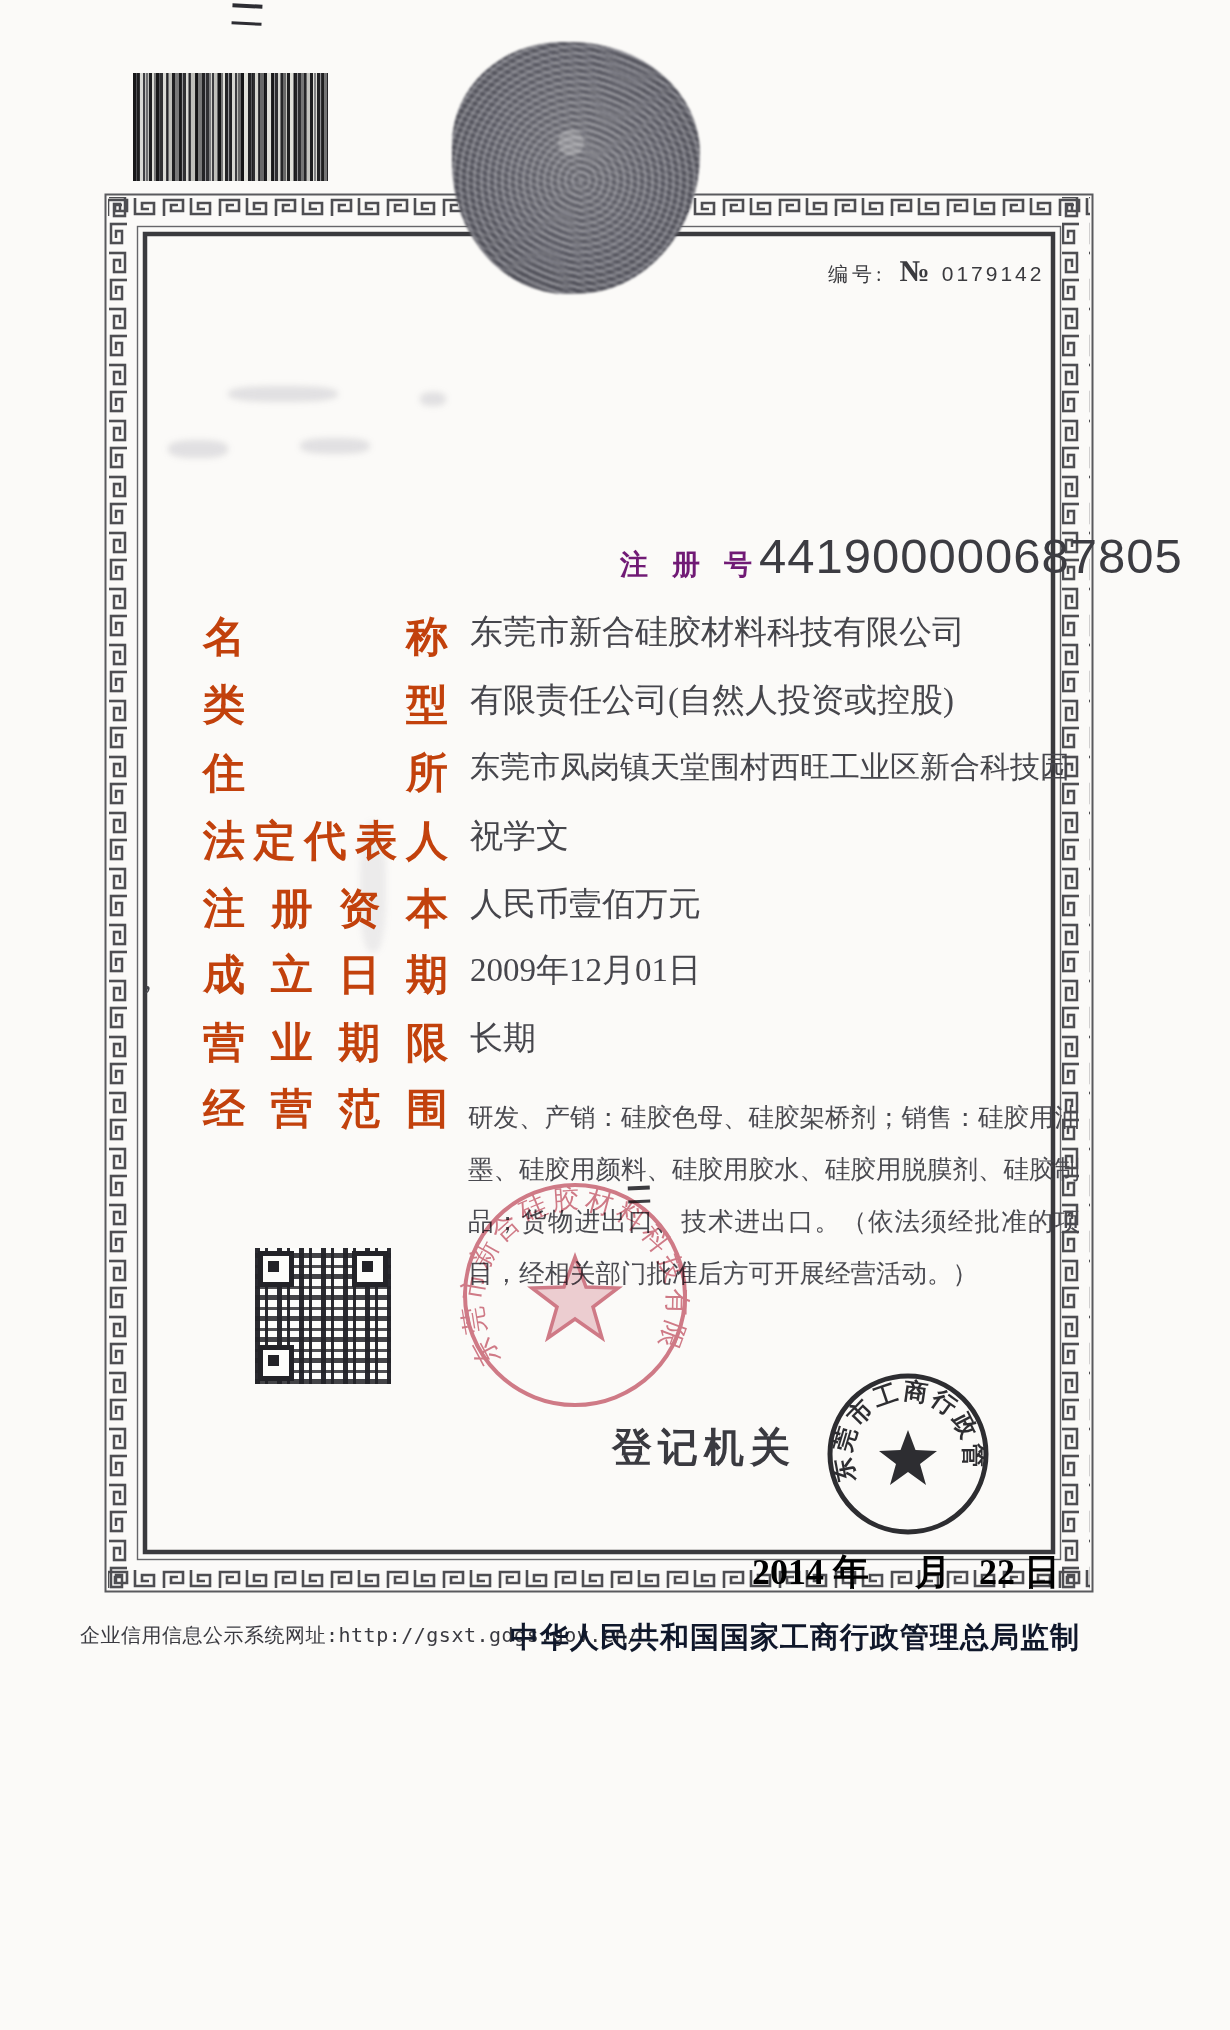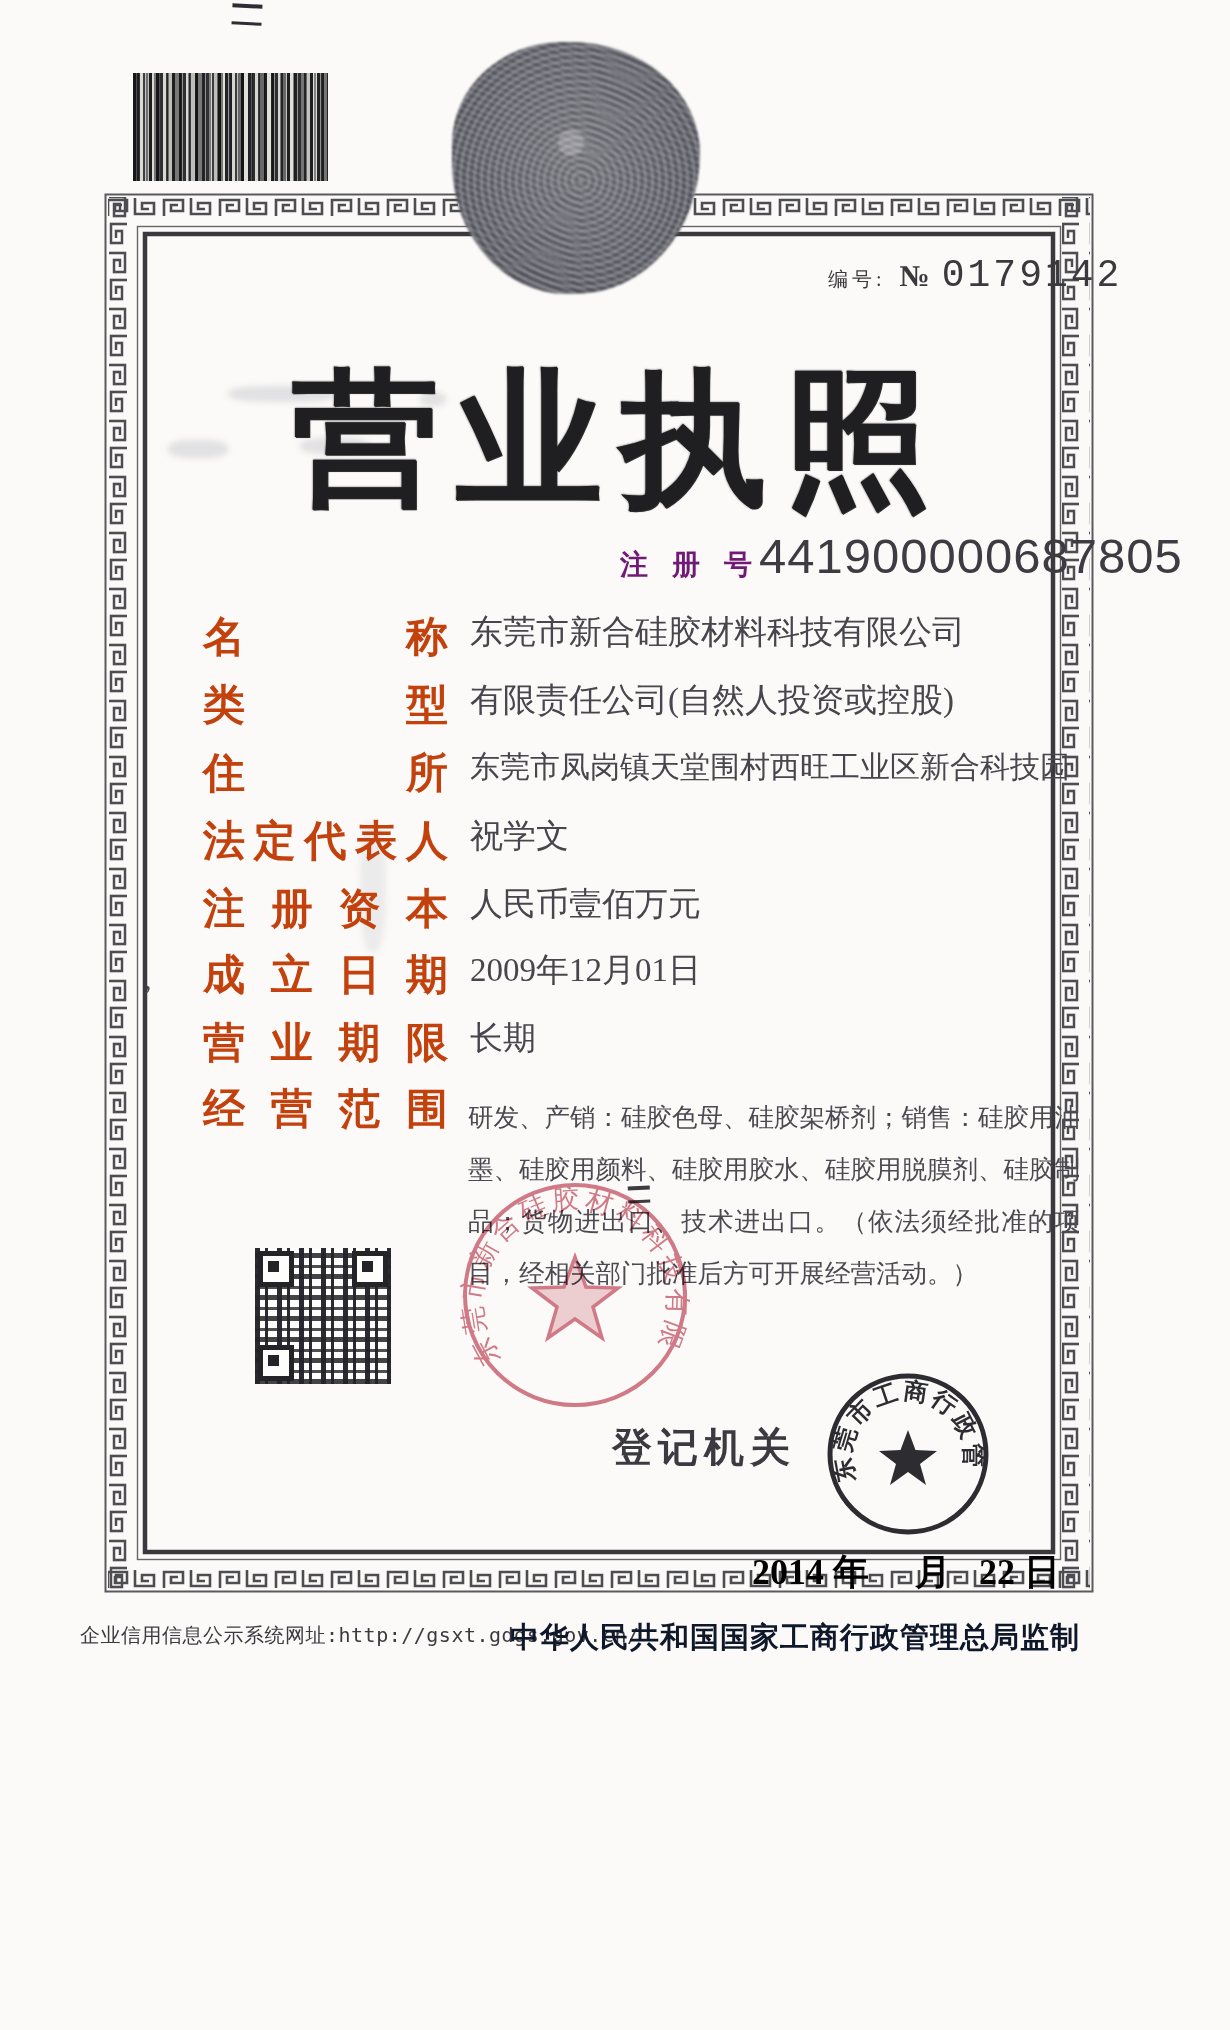--- a/index.html
+++ b/index.html
@@ -28,21 +28,21 @@
       radial-gradient(ellipse at 50% 45%,#686870 0%,#565660 52%,#4c4c55 74%,rgba(90,90,100,.9) 88%,rgba(140,140,148,.35) 100%);
     filter:blur(1.2px) contrast(.95);
     z-index:4;
   }
   
   .frame{position:absolute;left:104px;top:193px;z-index:2;}
   
   .serial{position:absolute;left:828px;top:254px;z-index:5;white-space:nowrap;color:#3a3a3e;}
   .serial .lbl{font-size:20px;letter-spacing:4px;}
   .serial .pfx{font-size:30px;font-weight:bold;margin-left:14px;}
-  .serial .num{font-size:38px;margin-left:12px;letter-spacing:3px;font-family:Liberation Mono, monospace;}
+  .serial .num{font-size:21px;margin-left:12px;letter-spacing:3px;font-family:Liberation Sans, sans-serif;}
   
   .title{
     position:absolute;left:292px;top:342px;margin:0;z-index:5;
     font-family:"Liberation Sans",sans-serif;font-size:146px;font-weight:900;
     letter-spacing:18px;color:#1f1f22;white-space:nowrap;
     text-shadow:0 0 2px #222,1px 1px 0 #333;
   }
   
   .regline{position:absolute;left:620px;top:528px;z-index:5;white-space:nowrap;}
   .regline .rlbl{display:inline-block;width:132px;font-size:28px;font-weight:600;color:#701a75;
@@ -127,21 +127,20 @@
     <rect x="33.5" y="33.5" width="923" height="1333" fill="none" stroke="#66666a" stroke-width="1.4"></rect>
     <rect x="41" y="41" width="908" height="1318" fill="none" stroke="#3a3a3e" stroke-width="4.5"></rect>
   </svg>
 
   <div class="emblem"></div>
 
   <div class="serial">
     <span class="lbl">编号:</span><span class="pfx">№</span><span class="num">0179142</span>
   </div>
 
-  <h1 class="title">营业执照</h1>
 
   <div class="regline">
     <span class="rlbl">注册号</span><span class="rval">441900000687805</span>
   </div>
 
   <div class="row" style="top:614px">
     <div class="label">名称</div>
     <div class="value">东莞市新合硅胶材料科技有限公司</div>
   </div>
   <div class="row" style="top:682px">

